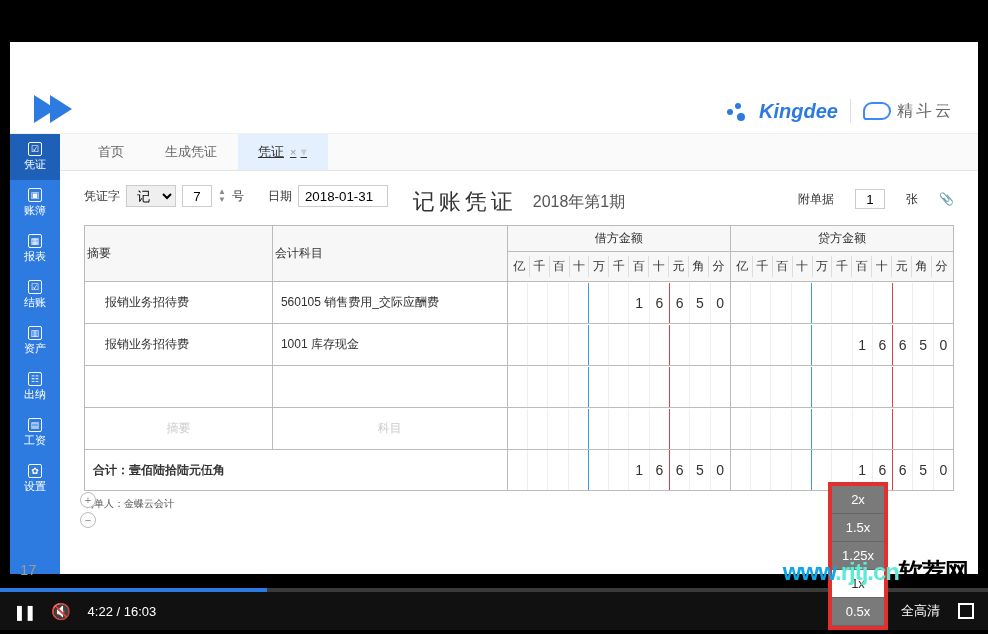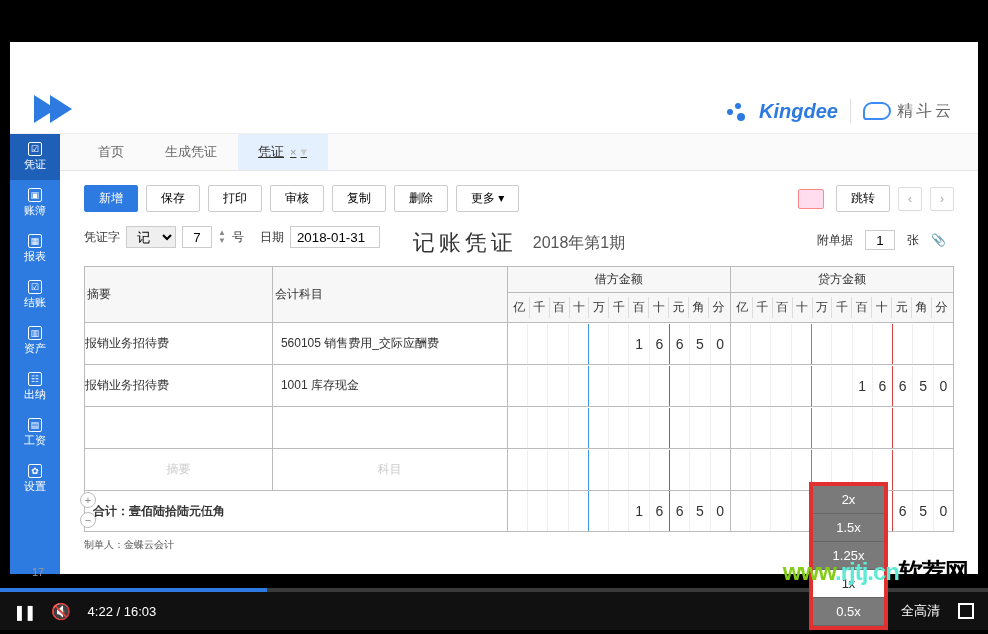--- a/index.html
+++ b/index.html
@@ -31,60 +31,60 @@
 .btn { padding: 4px 14px; border: 1px solid #ccc; background: #fff; font-size: 12px; cursor: pointer; border-radius: 2px; }
 .btn.primary { background: #2d7be0; color: #fff; border-color: #2d7be0; }
 .toolbar-spacer { flex: 1; }
 .icon-btn { width: 24px; height: 24px; border: 1px solid #ddd; border-radius: 2px; display:flex;align-items:center;justify-content:center;cursor:pointer;color:#aaa;}
 .template-icon { width:26px; height:20px; background:#fde; border:1px solid #f88; border-radius:2px; margin-right:4px;}
 .voucher-params { display: flex; align-items: center; gap: 6px; margin-bottom: 8px; font-size: 12px; }
 .input-sm { border: 1px solid #ccc; padding: 2px 6px; height: 22px; }
 .voucher-title-row { display: flex; align-items: center; justify-content: center; position: relative; margin: -28px 0 8px 0;}
 .voucher-title { font-size: 22px; letter-spacing: 4px; }
 .period { font-size: 16px; margin-left: 16px; color: #555;}
-.attach { position: absolute; right: 8px; top: 2px; display:flex; align-items:center; gap:12px; font-size:12px;}
+.attach { position: absolute; right: 0; top: 2px; display:flex; align-items:center; gap:21px; font-size:12px;}
 .attach input { width: 30px; border:1px solid #ccc; text-align:center; height:20px;}
 .clip-icon { color:#2d7be0; }
 .voucher-table { width: 100%; border-collapse: collapse; }
 .voucher-table th, .voucher-table td { border: 1px solid #bbb; font-size: 12px; }
 .voucher-table th { background: #f7f7f7; font-weight: normal; padding: 4px 2px; }
-.summary-col { width: 160px; padding: 0 0; text-align:left;}
+.summary-col { width: 160px; padding: 0 20px; text-align:left;}
 .subject-col { width: 200px; padding: 0 8px; text-align:left;}
 .amount-group { width: 190px; }
 .digit-header { display: flex; }
 .digit-header span { flex: 1; border-left: 1px solid #ddd; padding: 2px 0; text-align:center;}
 .digit-header span:first-child { border-left: none; }
 .amount-cell { height: 40px; display: flex; }
 .amount-cell span { flex: 1; border-left: 1px solid #eee; display:flex; align-items:center; justify-content:center; font-size:14px;}
 .amount-cell span:first-child { border-left: none; }
 .amount-cell .sep-wan { border-left:1px solid #3a97e2;}
 .amount-cell .sep-yuan { border-left:1px solid #d94040;}
 .data-row td { height: 42px; }
 .placeholder-row td { height: 42px; color: #ccc; text-align:center;}
 .total-row td { height: 36px; font-weight: normal; }
 .total-label { text-align: left; padding-left: 8px; font-weight: bold;}
 .footer-note { margin-top: 6px; font-size: 10px; color: #555; }
 .row-controls { position: absolute; left: 70px; top: 450px; display:flex; flex-direction:column; gap:4px;}
 .circle-btn { width:16px; height:16px; border:1px solid #bbb; border-radius:50%; display:flex;align-items:center;justify-content:center;font-size:11px;color:#888;cursor:pointer;background:#fff;}
-.speed-menu { position: absolute; right: 100px; bottom: 4px; width: 79px; border: 4px solid #e03030; background:#fff; z-index:50;}
+.speed-menu { position: absolute; right: 100px; bottom: 4px; width: 60px; border: 4px solid #e03030; background:#fff; z-index:50;}
 .speed-item { height: 28px; display:flex; align-items:center; justify-content:center; background:#7a7a7a; color:#fff; font-size:13px; cursor:pointer; border-bottom:1px solid #666;}
 .speed-item.light { background:#fff; color:#333;}
 .watermark { position:absolute; right: 20px; bottom: 46px; font-size: 24px; font-weight: bold; color:#000; z-index: 60; letter-spacing:-1px;}
 .watermark .red { color:#5eead4;}
-.watermark .dim { color:#84cc16;}
+.watermark .dim { color:#0ea5e9;}
 .player { position: absolute; left: 0; bottom: 4px; width: 988px; height: 38px; background: #111; display:flex; align-items:center; padding: 0 14px; gap: 16px; color:#fff;}
 .progress { position:absolute; left:0; bottom: 42px; width: 988px; height: 4px; background:#3a3a3a;}
 .progress-fill { height:100%; background:#2d7be0; }
 .play-icon { font-size: 18px; cursor:pointer; font-family: monospace;}
 .vol-icon { font-size: 16px; cursor:pointer;}
 .time-disp { font-size: 13px; }
 .player-spacer { flex:1;}
 .player-right { display:flex; gap:18px; align-items:center; font-size:13px;}
 .fs-icon { width:16px;height:16px; border:2px solid #fff; cursor:pointer;}
-.slide-indicator { position:absolute; left: 32px; bottom: 56px; color:#999; font-size:11px; }
+.slide-indicator { position:absolute; left: 20px; bottom: 56px; color:#999; font-size:15px; }
 </style>
 </head>
 <body>
 
 <div class="video-frame">
   <div class="top-header">
     <div class="logo-chevron">
       <div class="chevron"></div>
         <div class="chevron"></div>
     </div>
@@ -140,45 +140,31 @@
     </div>
 
     <div class="main">
       <div class="tabs">
         <div class="tab">首页</div>
         <div class="tab">生成凭证</div>
         <div class="tab active"><span>凭证</span><span class="close">×</span><span style="color:#ccc;margin-left:4px">▾</span></div>
       </div>
 
       <div class="workarea">
-        <div class="toolbar">
-          <button class="btn primary">新增</button>
-          <button class="btn">保存</button>
-          <button class="btn">打印</button>
-          <button class="btn">审核</button>
-          <button class="btn">复制</button>
-          <button class="btn">删除</button>
-          <button class="btn"><span>更多</span> ▾</button>
-          <div class="toolbar-spacer"></div>
-          <div class="template-icon"></div>
-          <button class="btn">跳转</button>
-          <div class="icon-btn">‹</div>
-          <div class="icon-btn">›</div>
-        </div>
 
         <div class="voucher-params">
           <span>凭证字</span>
           <select class="input-sm" style="width:50px"><option>记</option></select>
           <input class="input-sm" style="width: 30px; text-align: center;" value="7">
           <span style="display:flex;flex-direction:column;font-size:8px;color:#888;line-height:8px">
               <span>▲</span>
               <span>▼</span>
             </span>
           <span>号</span>
-          <span style="margin-left:10px">日期</span>
+          <span style="margin-left:18px">日期</span>
           <input class="input-sm" style="width: 90px;" value="2018-01-31">
         </div>
 
         <div class="voucher-title-row">
           <span class="voucher-title">记账凭证</span>
           <span class="period">2018年第1期</span>
           <div class="attach">
             <span>附单据</span>
             <input value="1" style="">
             <span>张</span>

